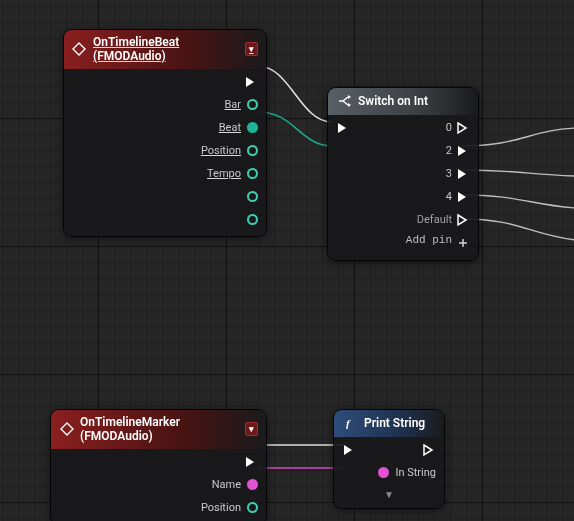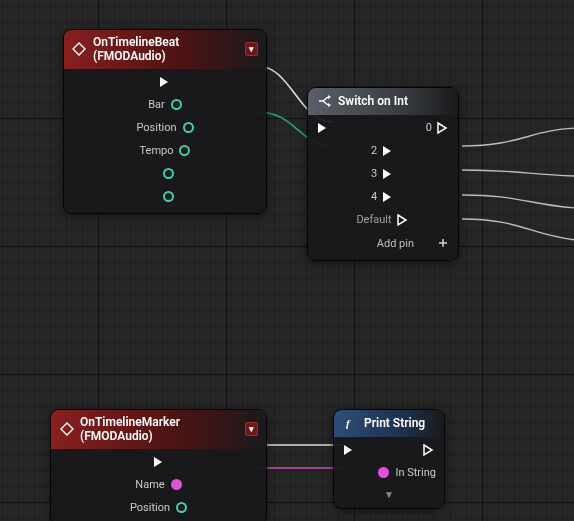--- a/index.html
+++ b/index.html
@@ -39,21 +39,21 @@
   .hdr-gray { background:linear-gradient(90deg,#595f66 0%,#3b3f44 60%,#1a1a1c 100%); }
   .hdr-blue { background:linear-gradient(90deg,#2f4d7a 0%,#1f3150 60%,#1a1a1c 100%); }
   .hdr-icon { display:inline-flex; width:16px; height:16px; margin-right:6px; align-items:center; justify-content:center; }
   .expand-badge {
     margin-left:auto; width:14px; height:14px;
     background:#6a1818; border:1px solid #9c3030; border-radius:2px;
     display:flex; align-items:center; justify-content:center; font-size:9px; line-height:1;
   }
   .node-body { padding:4px 8px 8px 8px; display:flex; flex-direction:column; gap:6px; }
   .row { display:flex; align-items:center; height:17px;justify-content:flex-end; }
-  .row.right { justify-content:center; }
+  .row.right { justify-content:flex-end; }
   .row.between { justify-content:space-between; }
   .lbl { white-space:nowrap; font-size:11px; color:#c9c9c9; }
   .lbl.dim { color:#a0a0a0; }
 
   
   .pin-exec, .pin-exec-out, .pin-data, .pin-data-filled, .arrow-chev {
     display:inline-block; vertical-align:middle;
   }
   .pin-exec svg, .pin-exec-out svg { display:block; }
   .pin-data {
@@ -61,21 +61,21 @@
     border:2px solid #3ecfb2; background:transparent;
   }
   .pin-data-filled {
     width:11px; height:11px; border-radius:50%;
     background:#1fb596; border:2px solid #1fb596;
   }
   .pin-data-filled.pink { background:#e252d4; border-color:#e252d4; }
   .gap4 { width:4px; display:inline-block; }
   .gap6 { width:6px; display:inline-block; }
 
-  .add-pin { display:flex; justify-content:flex-end; align-items:center; gap:22px; color:#bfbfbf; font-size:11px; }
+  .add-pin { display:flex; justify-content:flex-end; gap:4px; color:#bfbfbf; font-size:11px;font-family:Liberation Mono, monospace; }
   .plus { font-weight:bold; font-size:14px; color:#d0d0d0; }
   .chev-down { text-align:center; color:#8a8a8a; font-size:10px; margin-top:2px; }
 </style>
 </head>
 <body>
 
 <div class="grid"></div>
 
 <svg class="wires" width="574" height="521">
 
@@ -86,21 +86,21 @@
   <path d="M462 146 C520 146 530 130 576 128" stroke="#ffffff" stroke-width="1.4" fill="none" stroke-opacity="0.7"></path>
   <path d="M462 170 C520 170 530 175 576 176" stroke="#ffffff" stroke-width="1.4" fill="none" stroke-opacity="0.7"></path>
   <path d="M462 195 C520 195 530 205 576 208" stroke="#ffffff" stroke-width="1.4" fill="none" stroke-opacity="0.7"></path>
   <path d="M462 219 C520 219 530 235 576 240" stroke="#ffffff" stroke-width="1.4" fill="none" stroke-opacity="0.7"></path>
 
   <path d="M258 445 C300 445 300 445 343 445" stroke="#ffffff" stroke-width="1.6" fill="none" stroke-opacity="0.85"></path>
 
   <path d="M258 468 C300 468 300 468 343 468" stroke="#e252d4" stroke-width="1.6" fill="none" stroke-opacity="0.9"></path>
 </svg>
 
-<div class="node" style="left:64px; top:30px; width:202px;">
+<div class="node" style="left:64px; top:30px; width:202px;text-decoration:underline;">
   <div class="node-header hdr-red">
     <span class="hdr-icon">
       <svg width="14" height="14" viewBox="0 0 14 14">
           <polygon points="7,1 13,7 7,13 1,7" fill="none" stroke="#fff" stroke-width="1.4"></polygon>
         </svg>
     </span>
     <span>OnTimelineBeat (FMODAudio)</span>
     <span class="expand-badge">▾</span>
   </div>
   <div class="node-body">
@@ -110,41 +110,46 @@
             <path d="M2 2 L10 7 L2 12 Z" fill="#fff"></path>
           </svg>
         </span>
     </div>
     <div class="row right">
       <span class="lbl">Bar</span>
         <span class="gap6"></span>
         <span class="pin-data"></span>
     </div>
     <div class="row right">
+      <span class="lbl">Beat</span>
+        <span class="gap6"></span>
+        <span class="pin-data-filled"></span>
+    </div>
+    <div class="row right">
       <span class="lbl">Position</span>
         <span class="gap6"></span>
         <span class="pin-data"></span>
     </div>
     <div class="row right">
       <span class="lbl">Tempo</span>
         <span class="gap6"></span>
         <span class="pin-data"></span>
     </div>
     <div class="row right">
         <span class="gap6"></span>
         <span class="pin-data"></span>
     </div>
     <div class="row right">
         <span class="gap6"></span>
         <span class="pin-data"></span>
     </div>
   </div>
 </div>
 
-<div class="node" style="left:308px; top:88px; width:150px;">
+<div class="node" style="left:328px; top:88px; width:150px;">
   <div class="node-header hdr-gray">
     <span class="hdr-icon">
       <svg width="14" height="14" viewBox="0 0 14 14">
           <path d="M2 7 L6 7 M6 7 L11 3 M6 7 L11 11" stroke="#fff" stroke-width="1.4" fill="none"></path>
           <polygon points="11,1 14,3 11,5" fill="#fff"></polygon>
           <polygon points="11,9 14,11 11,13" fill="#fff"></polygon>
         </svg>
     </span>
     <span>Switch on Int</span>
   </div>

